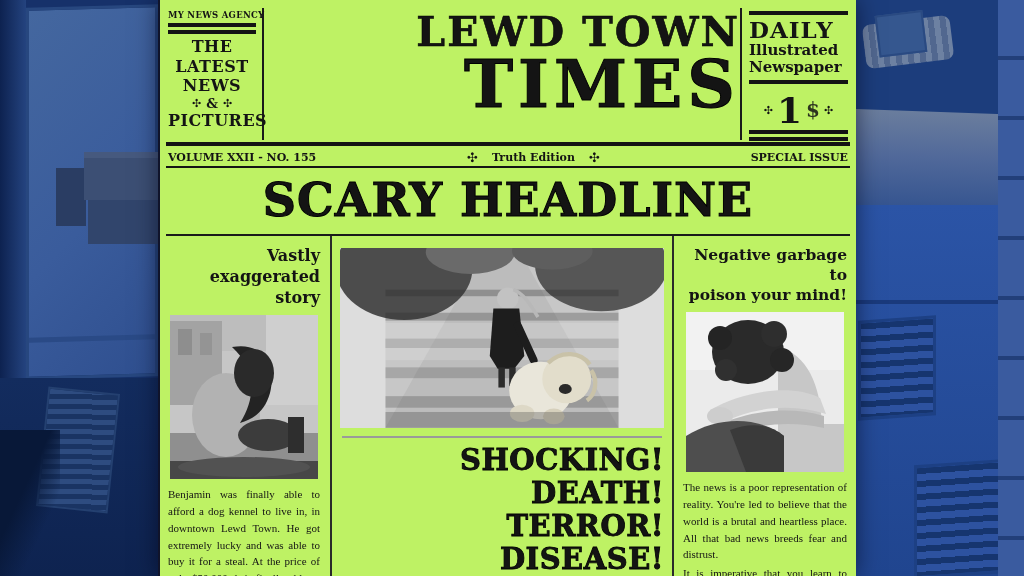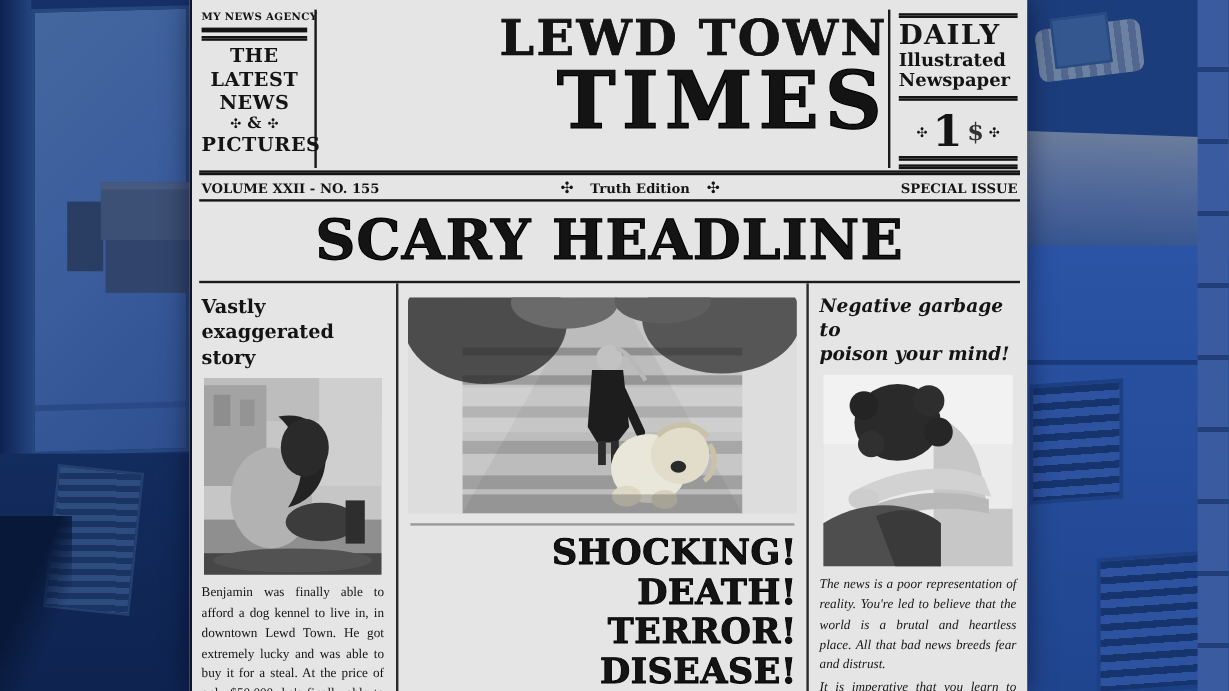--- a/index.html
+++ b/index.html
@@ -34,21 +34,21 @@
   .br-wall{left:0;top:205px;width:168px;height:371px;background:linear-gradient(180deg,#2b54a6,#20458f);}
   .br-wallline{left:0;top:300px;width:168px;height:4px;background:#1a3a7c;}
   .br-grille1{left:2px;top:318px;width:78px;height:100px;border:3px solid #1d4084;transform:skewY(-4deg);
               background:repeating-linear-gradient(180deg,#16356f 0 6px,#2d52a0 6px 13px);}
   .br-grille2{left:58px;top:462px;width:96px;height:114px;border:3px solid #1d4084;transform:skewY(-4deg);
               background:repeating-linear-gradient(180deg,#16356f 0 6px,#2d52a0 6px 13px);}
   .br-edge{left:142px;top:0;width:26px;height:576px;
            background:repeating-linear-gradient(180deg,#3a5b9f 0 56px,#223f7a 56px 60px);}
 
   
-  .paper{position:absolute;left:158px;top:0;width:698px;height:576px;background:#e5e5e5;
+  .paper{position:absolute;left:158px;top:0;width:698px;height:576px;background:#bef264;
          border-left:2px solid #10142b;box-shadow:0 0 22px rgba(0,0,20,.55);
          display:flex;flex-direction:column;overflow:hidden;}
   .dbl{height:3px;border-top:2px solid #141414;border-bottom:2px solid #141414;margin:3px 0;}
 
   .masthead{display:flex;padding:8px 8px 0 8px;height:140px;}
   .agency-box{width:96px;border-right:2px solid #1a1a1a;padding:2px 6px 0 0;text-align:center;}
   .agency-tag{font-size:8.5px;font-weight:700;letter-spacing:.3px;white-space:nowrap;}
   .agency-line{font-size:16px;font-weight:800;line-height:1.22;letter-spacing:.5px;}
   .amp-row{display:flex;justify-content:center;align-items:center;gap:5px;font-size:13px;font-weight:800;}
   .orn{font-family:"DejaVu Sans",sans-serif;font-size:11px;line-height:1;}
@@ -70,22 +70,22 @@
   .volume-bar{display:flex;align-items:center;justify-content:space-between;margin:2px 6px 0;
               border-bottom:2px solid #141414;padding:3px 2px 2px;font-size:11px;font-weight:700;}
   .vol-center{display:flex;align-items:center;gap:14px;}
 
   .headline{text-align:center;font-size:46px;font-weight:800;letter-spacing:1px;
             padding:9px 0 11px;-webkit-text-stroke:1px #000;line-height:1;}
 
   .columns{flex:1;display:flex;border-top:2px solid #1a1a1a;margin:0 6px;min-height:0;overflow:hidden;}
   .col-left{width:166px;border-right:2px solid #2a2a2a;padding:10px 10px 0 2px;}
   .col-center{width:342px;border-right:2px solid #2a2a2a;padding:12px 8px 0;display:flex;flex-direction:column;}
-  .col-right{flex:1;padding:9px 3px 0 9px;font-style:italic;}
-  .col-head{font-size:16px;font-weight:800;line-height:1.3;text-align:left;}
+  .col-right{flex:1;padding:9px 3px 0 9px;}
+  .col-head{font-size:16px;font-weight:800;line-height:1.3;text-align:right;}
   .photo{display:block;margin:7px auto 7px;background:#ddd;}
   .body-text p{font-family:"Liberation Serif",serif;font-size:11px;line-height:1.52;
                text-align:justify;margin:0 0 2px 0;}
   .center-rule{border-top:2px solid #9a9a9a;margin:8px 2px 6px;}
   .subhead{font-size:29px;font-weight:800;line-height:1.14;text-align:right;
            letter-spacing:.5px;-webkit-text-stroke:.8px #000;}
 </style>
 </head>
 <body>
 

